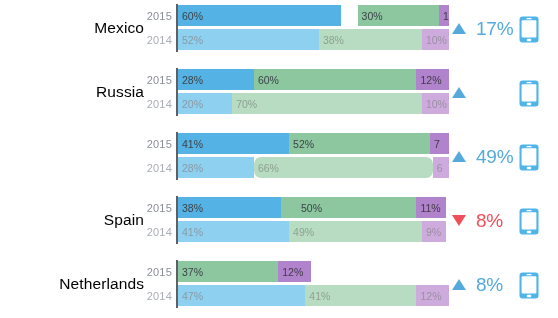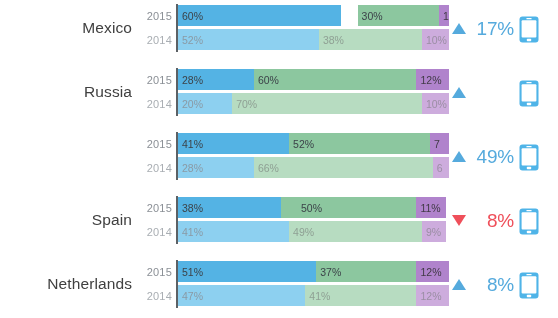--- a/index.html
+++ b/index.html
@@ -24,29 +24,29 @@
 
   .group-row {
     position: absolute;
     left: 0;
     width: 558px;
     height: 48px;
   }
 
   .country-label {
     position: absolute;
-    left: 0;
+    left: 12px;
     top: 0;
     width: 132px;
     height: 48px;
     display: flex;
     align-items: center;
     justify-content: flex-end;
     font-size: 15.5px;
-    color: #404040;
+    color: #000000;
     letter-spacing: 0.1px;
     white-space: nowrap;
   }
 
   .bars-area {
     position: absolute;
     left: 138px;
     top: 0;
     width: 312px;
     height: 48px;
@@ -117,22 +117,22 @@
   .r2014 .seg.s3 { background: #cdacdd; color: #9b8ea4; }
 
   .delta {
     position: absolute;
     top: 0;
     left: 452px;
     width: 62px;
     height: 48px;
     display: flex;
     align-items: center;
-    justify-content: space-between;
-    gap: 2px;
+    justify-content: flex-start;
+    gap: 10px;
     font-size: 19px;
     letter-spacing: -0.2px;
   }
   .delta .tri {
     width: 0;
     height: 0;
     border-left: 7px solid transparent;
     border-right: 7px solid transparent;
     display: inline-block;
   }
@@ -261,21 +261,21 @@
               <span>7</span>
             </div>
           </div>
         </div>
         <div class="bar-row r2014">
           <div class="year-label">2014</div>
           <div class="bar-track">
             <div class="seg s1" style="width: 28%; flex: 0 0 28%;">
               <span>28%</span>
             </div>
-            <div class="seg s2" style="width: 66%; flex: 0 0 66%;">
+            <div class="seg s2" style="width: 66%; flex: 0 0 66%; border-radius: 7px;">
               <span>66%</span>
             </div>
             <div class="seg s3" style="width: 6%; flex: 0 0 6%;">
               <span>6</span>
             </div>
           </div>
         </div>
       </div>
       <div class="delta up">
         <span class="tri"></span>
@@ -332,23 +332,20 @@
           <rect x="7.8" y="22.7" width="4.4" height="2.5" rx="0.7" ry="0.7" fill="#ffffff"></rect>
         </svg></div>
     </div>
     <div class="group-row" style="top: 260px;">
       <div class="country-label">Netherlands</div>
       <div class="bars-area">
         <div class="axis-line"></div>
         <div class="bar-row r2015">
           <div class="year-label">2015</div>
           <div class="bar-track">
-            <div class="seg s1" style="width: 51%; flex: 0 0 51%;">
-              <span>51%</span>
-            </div>
             <div class="seg s2" style="width: 37%; flex: 0 0 37%;">
               <span>37%</span>
             </div>
             <div class="seg s3" style="width: 12%; flex: 0 0 12%;">
               <span>12%</span>
             </div>
           </div>
         </div>
         <div class="bar-row r2014">
           <div class="year-label">2014</div>

